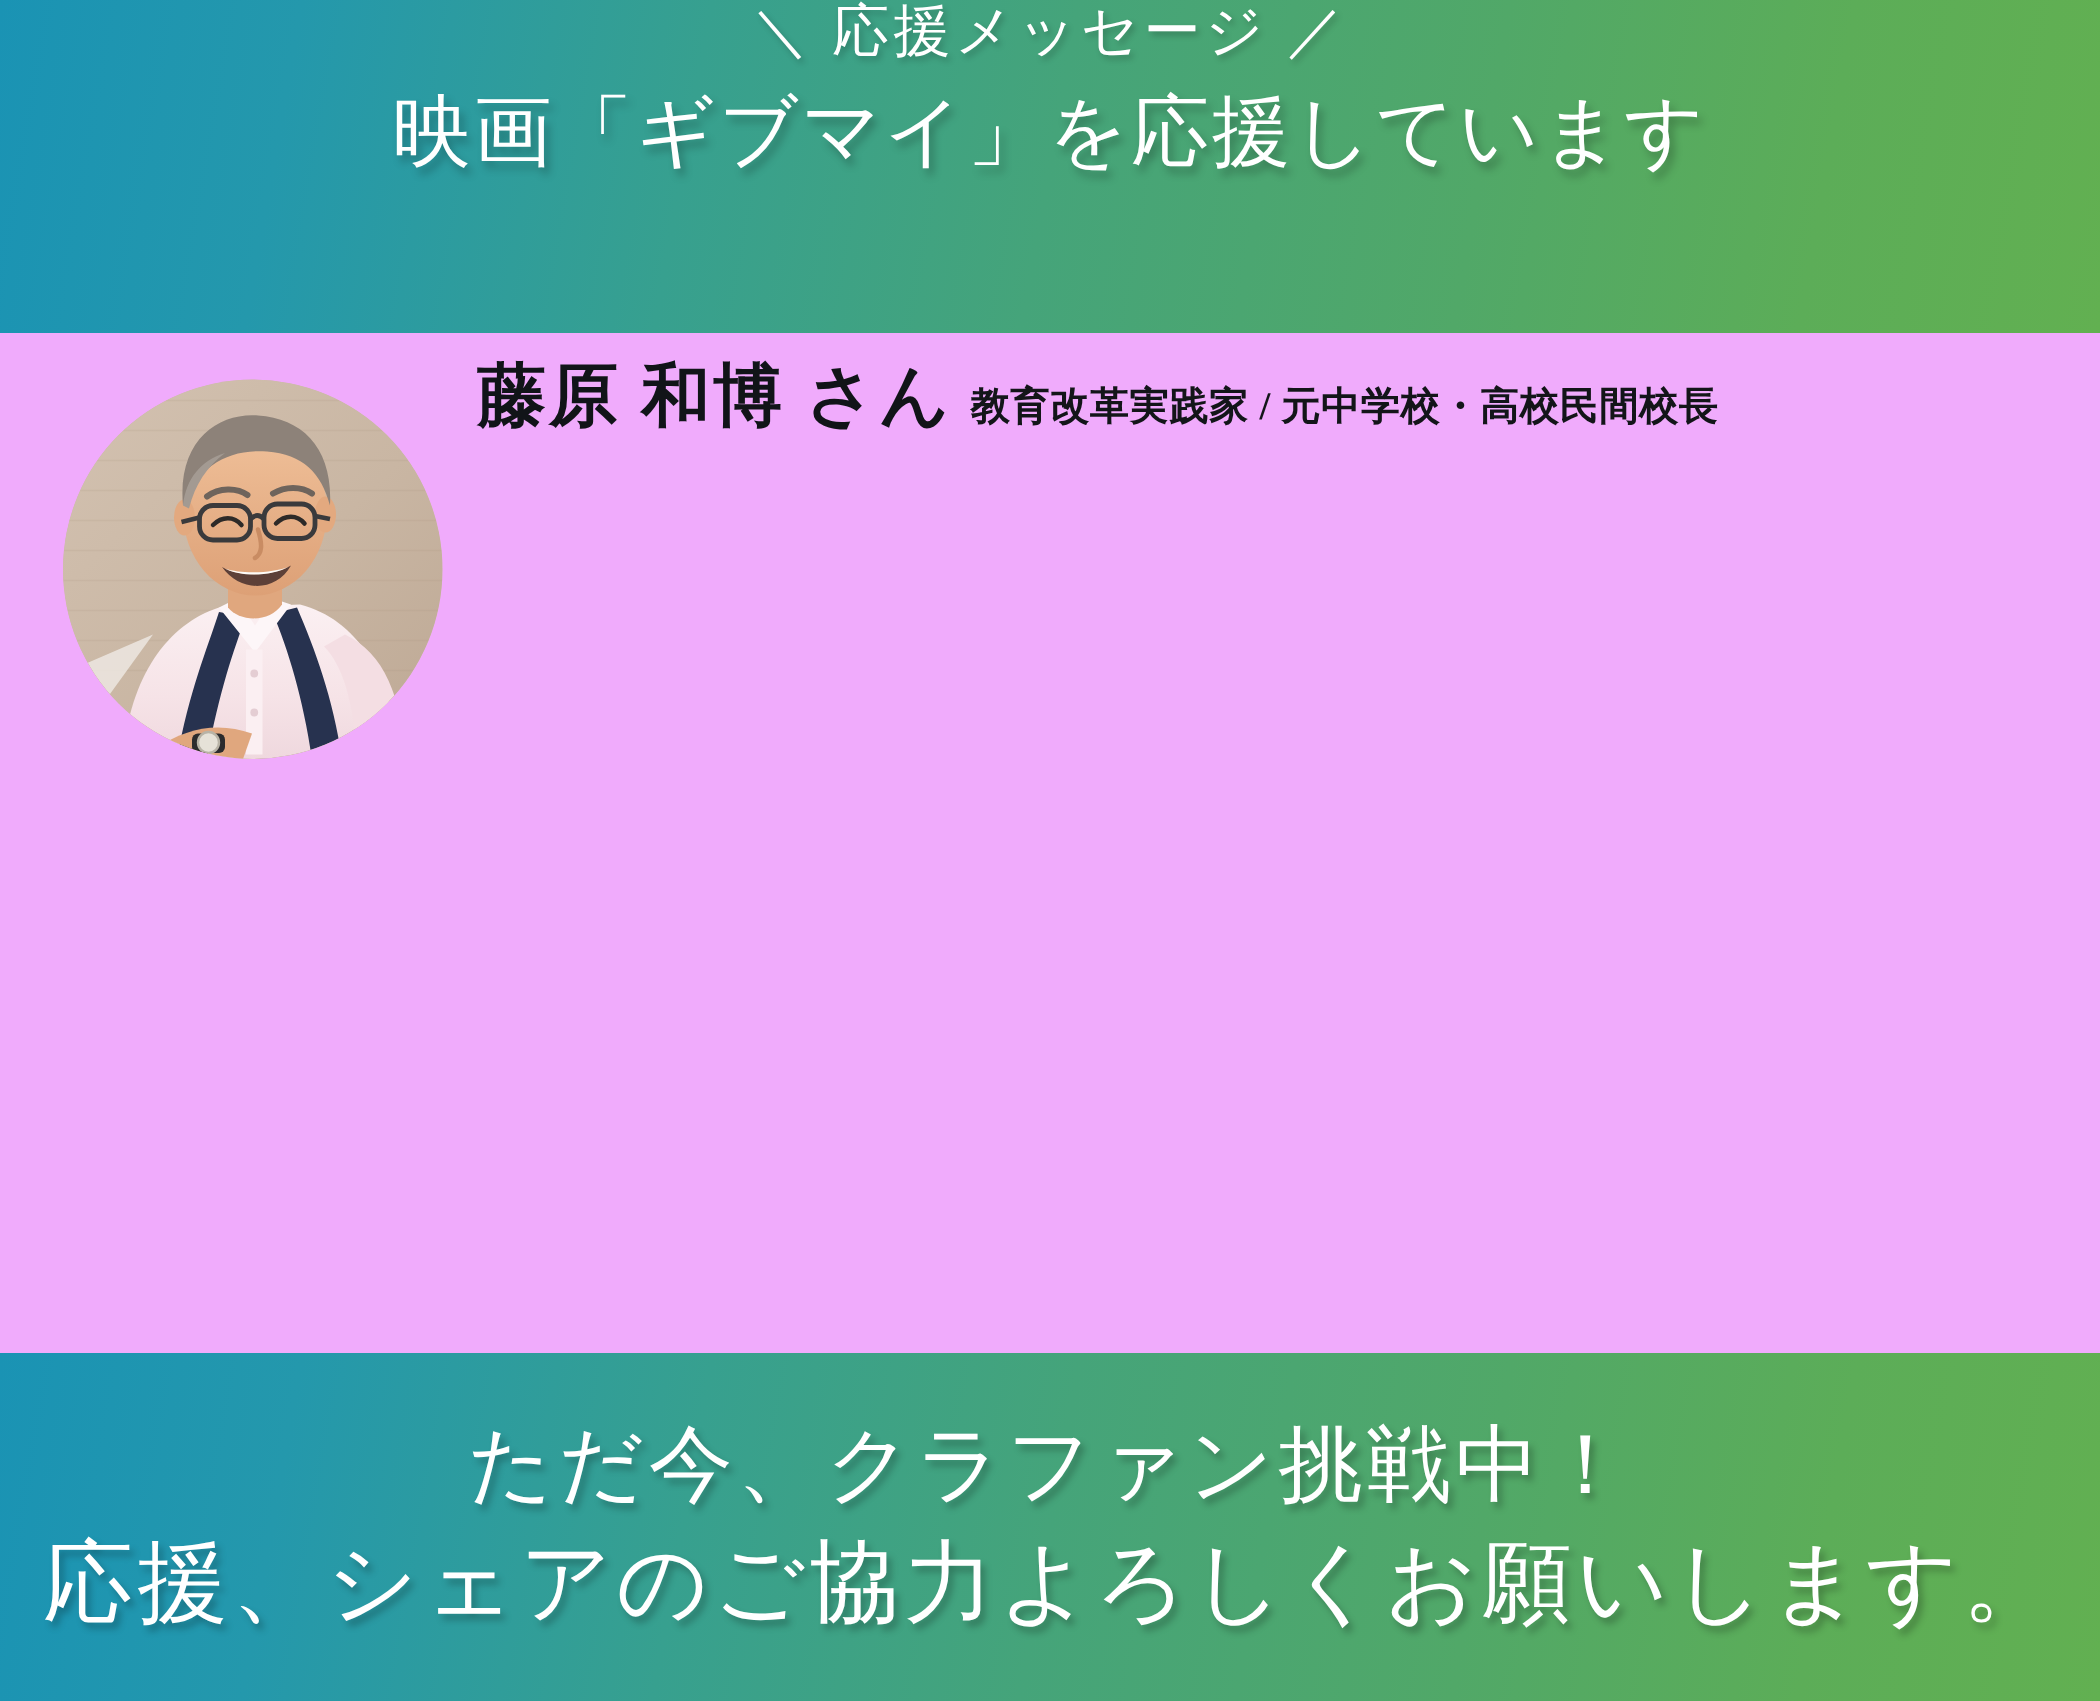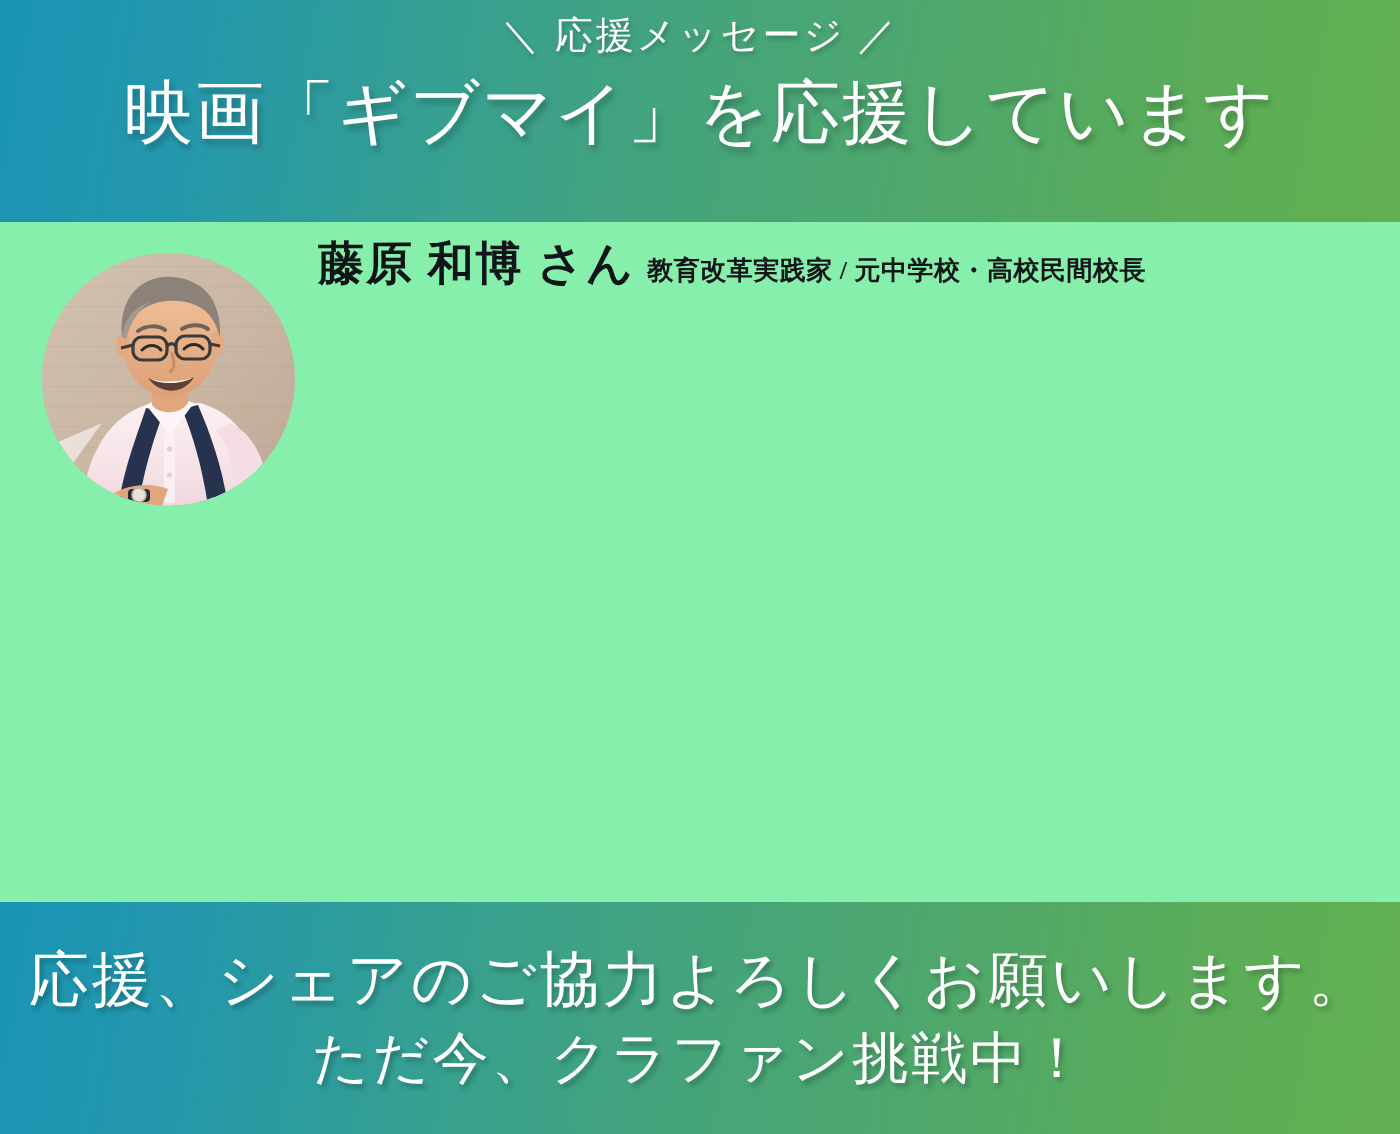--- a/index.html
+++ b/index.html
@@ -36,47 +36,47 @@
         #5cad58 86%,
         #62b051 100%);
     box-sizing: border-box;
     display: flex;
     flex-direction: column;
     align-items: center;
     justify-content: flex-start;
     overflow: hidden;
   }
   .header-eyebrow {
-    margin-top: 14px;
+    margin-top: 0;
     color: #ffffff;
     font-family: "Liberation Serif", "DejaVu Serif", serif;
     font-size: 38px;
     letter-spacing: 3px;
     white-space: nowrap;
     text-shadow: 2px 3px 4px rgba(0,0,0,0.22);
     line-height: 1.15;
     text-align: center;
   }
   .header-title {
     margin-top: 12px;
     color: #ffffff;
     font-family: Liberation Serif, serif;
-    font-size: 69px;
+    font-size: 52px;
     font-weight: 400;
     letter-spacing: 2px;
     white-space: nowrap;
     text-shadow: 3px 5px 6px rgba(0,0,0,0.26);
     line-height: 1.25;
   }
 
   
   .main-area {
     position: relative;
     flex: 1 1 auto;
-    background: #86efac;
+    background: #f0abfc;
     overflow: hidden;
   }
 
   
   .portrait-wrap {
     position: absolute;
     left: 42px;
     top: 31px;
     width: 253px;
     height: 253px;
@@ -262,17 +262,17 @@
     <div class="profile-col">
       <div class="name-row">
         <span class="person-name">藤原 和博 さん</span>
         <span class="person-credential">教育改革実践家 / 元中学校・高校民間校長</span>
       </div>
     </div>
 
   </div>
 
   <div class="footer-band">
+    <div class="footer-line first">ただ今、クラファン挑戦中！</div>
     <div class="footer-line second">応援、シェアのご協力よろしくお願いします。</div>
-    <div class="footer-line first">ただ今、クラファン挑戦中！</div>
   </div>
 
 </div>
 
 </body></html>

